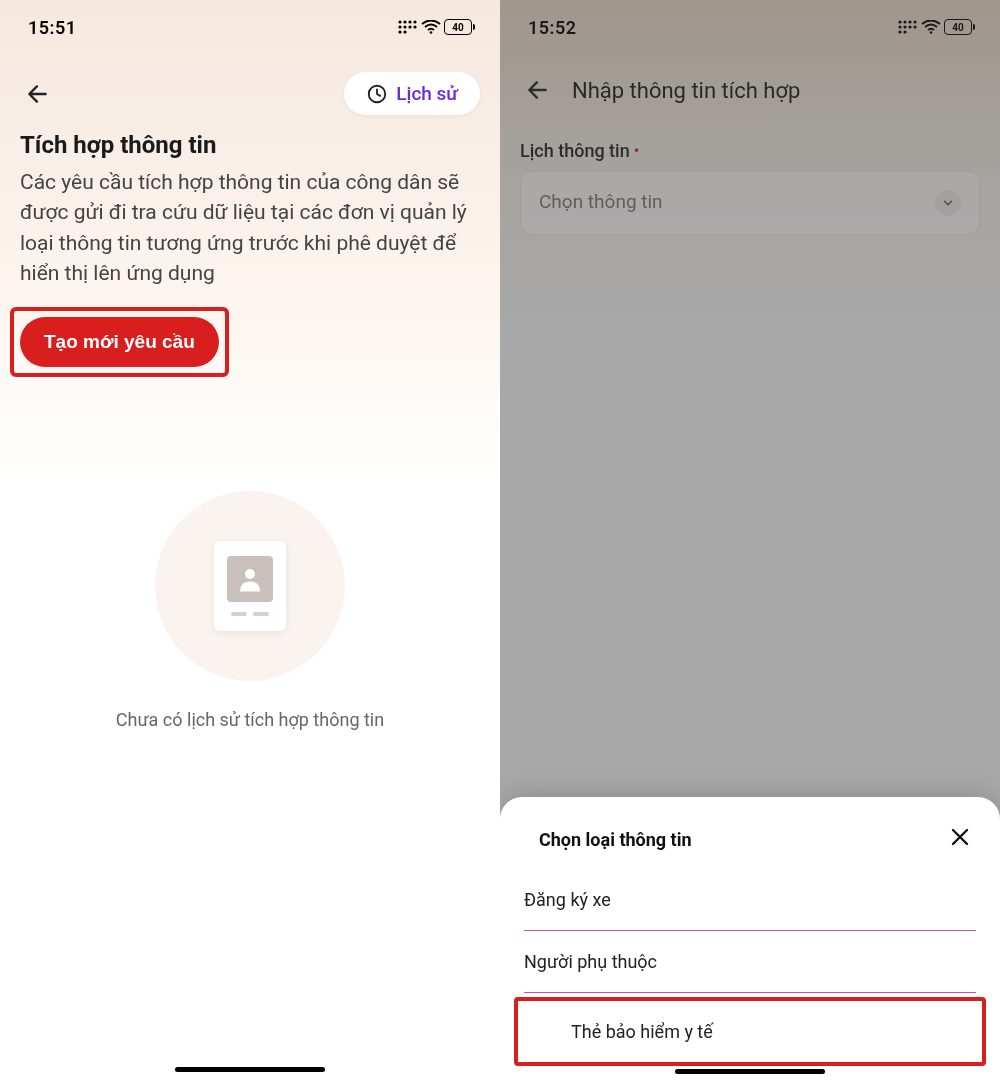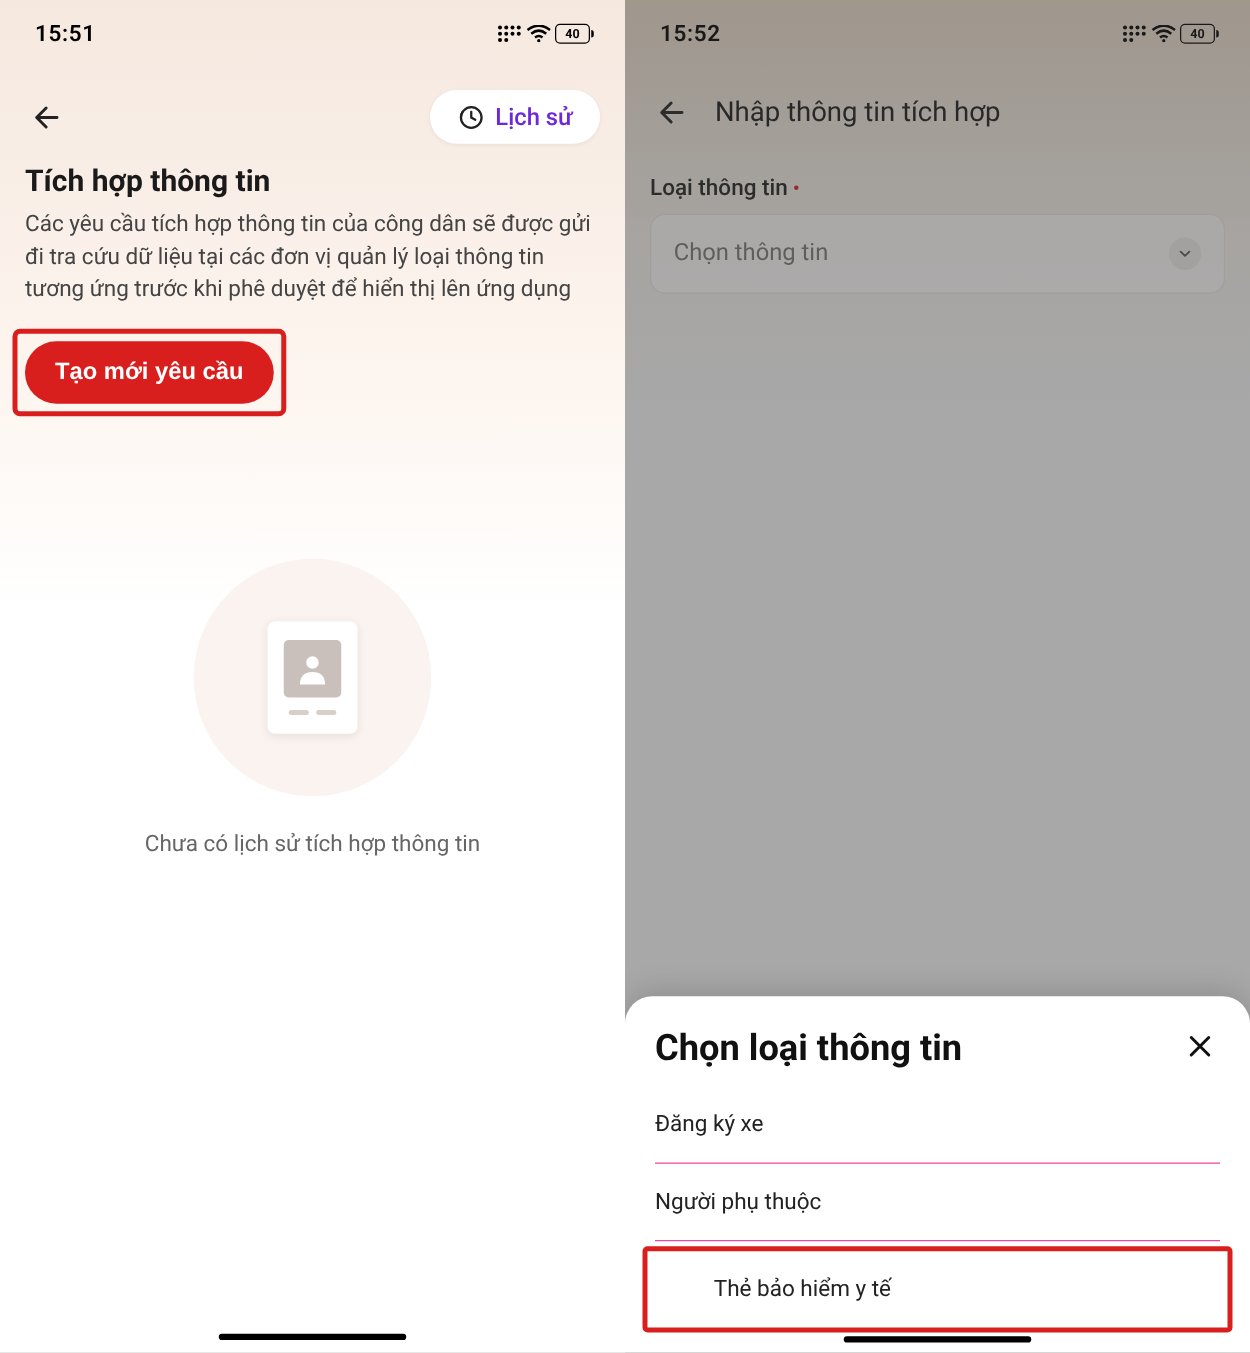--- a/index.html
+++ b/index.html
@@ -54,21 +54,21 @@
     display: flex; align-items: center; gap: 8px;
     font-size: 19px; font-weight: 500; color: #6d28d9;
     box-shadow: 0 1px 4px rgba(0,0,0,0.06);
     cursor: pointer;
   }
   .page-title-l {
     font-size: 24px; font-weight: 700; color: #1a1a1a;
     padding: 6px 20px 8px 20px;
   }
   .page-desc {
-    font-size: 18px; line-height: 1.45; color: #444;
+    font-size: 21px; line-height: 1.45; color: #444;
     padding: 0 20px 14px 20px;
   }
   .hl-box-1 {
     margin: 4px 10px; padding: 6px 6px; border: 4px solid #d91e1e; border-radius: 6px;
     display: inline-block;
   }
   .create-btn {
     background: #d91e1e; color: #fff; font-weight: 700; font-size: 19px;
     border: none; border-radius: 26px; padding: 14px 24px; cursor: pointer;
   }
@@ -94,21 +94,21 @@
   .empty-text {
     margin-top: 28px; font-size:18px; color:#666;
   }
   .home-ind {
     position:absolute; bottom:10px; left:50%; transform:translateX(-50%);
     width:150px; height:5px; background:#000; border-radius:3px;
   }
 
   
   .screen-right {
-    background: #e5e5e5;
+    background: #5eead4;
   }
   .s2-backdrop {
     position:absolute; inset:0;
     background: linear-gradient(180deg, #e8d9c8 0%, #f4f0eb 18%, #f6f6f6 30%);
   }
   .dim-overlay {
     position:absolute; inset:0; background: rgba(60,60,60,0.42);
   }
   .s2-content { position:relative; }
   .s2-status { color:#000; }
@@ -139,21 +139,21 @@
   .sheet {
     position:absolute; left:0; right:0; bottom:0;
     background:#fff; border-radius: 22px 22px 0 0;
     padding: 24px 24px 22px 24px;
     box-shadow: 0 -4px 24px rgba(0,0,0,0.15);
   }
   .sheet-head {
     display:flex; justify-content:space-between; align-items:center;
     margin-bottom: 12px;
   }
-  .sheet-title { font-size:29px; font-weight:700; color:#111; }
+  .sheet-title { font-size:18px; font-weight:700; color:#111;margin-left:15px; }
   .close-x { cursor:pointer; padding:4px; }
   .opt-row {
     padding: 20px 0; font-size:18px; color:#222;
     border-bottom:1px solid #ec4899; cursor:pointer;
   }
   .opt-row:last-child { border-bottom:none; }
   .hl-box-2 {
     border: 4px solid #d91e1e; border-radius:4px;
     margin: 4px -10px -6px -10px; padding: 0 10px;
   }
@@ -282,21 +282,21 @@
       <div class="back-arrow">
         <svg width="26" height="26" viewBox="0 0 24 24">
             <path d="M19 12H5M11 5l-7 7 7 7" stroke="#222" stroke-width="2.2" fill="none" stroke-linecap="round" stroke-linejoin="round"></path>
           </svg>
       </div>
       <div class="s2-title">Nhập thông tin tích hợp</div>
     </div>
 
     <div class="form-area">
       <div class="field-label">
-        <span>Loại thông tin</span>
+        <span>Lịch thông tin</span>
         <span class="req-dot">•</span>
       </div>
       <div class="select-box">
         <span>Chọn thông tin</span>
         <span class="chev-circle">
           <svg width="14" height="14" viewBox="0 0 24 24">
               <path d="M6 9l6 6 6-6" stroke="#555" stroke-width="2.4" fill="none" stroke-linecap="round" stroke-linejoin="round"></path>
             </svg>
         </span>
       </div>

